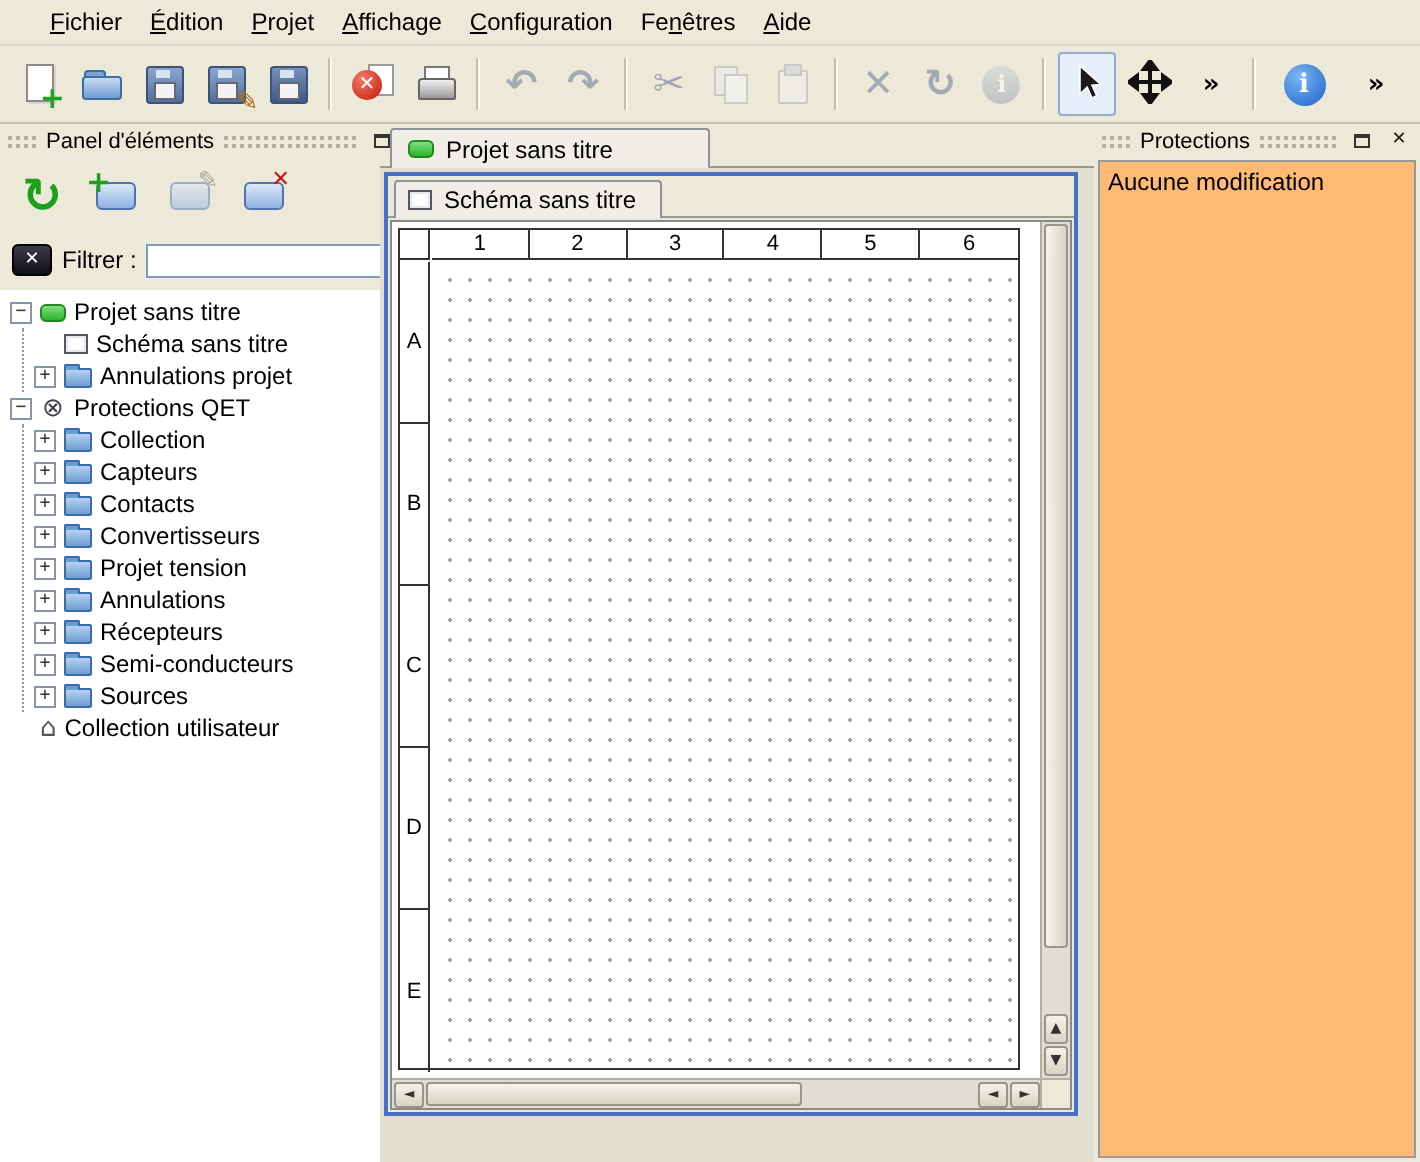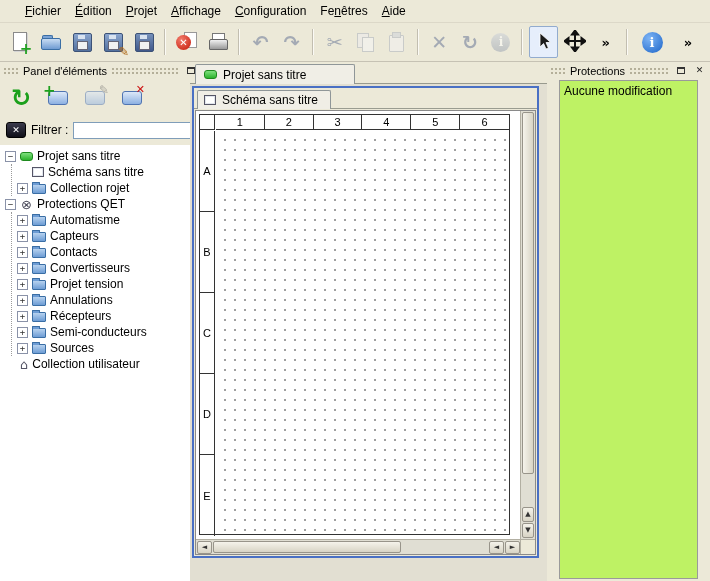--- a/index.html
+++ b/index.html
@@ -165,21 +165,21 @@
           border:1px solid #98948a; border-radius:2px; padding:0; }
   .hscroll { position:absolute; left:0; right:15px; bottom:0; height:15px; background:#e0ded3;
              border-top:1px solid #b2afa2; display:flex; align-items:center; }
   .sbtn.h { width:15px; height:13px; margin:0 0 0 1px; flex:0 0 auto; }
   .hthumb { width:58%; height:12px; margin:0 1px; background:linear-gradient(#f5f3eb,#d8d4c5);
             border:1px solid #98948a; border-radius:2px; flex:0 0 auto; }
   .hspacer { flex:1; }
   .scorner { position:absolute; right:0; bottom:0; width:15px; height:15px; background:#ece9d8;
              border-left:1px solid #b2afa2; border-top:1px solid #b2afa2; }
 
-  .undo-list { flex:1; margin:1px 12px 2px; background:#bef264; border:1px solid #9a9a9a;
+  .undo-list { flex:1; margin:1px 2px 2px; background:#fdba74; border:1px solid #9a9a9a;
                padding:3px 4px; }
 </style>
 </head>
 <body>
 
 <div class="menubar">
   <span class="mitem"><u>F</u>ichier</span>
   <span class="mitem"><u>É</u>dition</span>
   <span class="mitem"><u>P</u>rojet</span>
   <span class="mitem"><u>A</u>ffichage</span>
@@ -321,33 +321,33 @@
     </div>
     <div class="tgroup">
       <div class="trow">
         <span class="tsp"></span>
         <span class="ti ti-schema"></span>
         <span class="tl">Schéma sans titre</span>
       </div>
       <div class="trow">
         <span class="tw">+</span>
         <span class="ti ti-folder"></span>
-        <span class="tl">Collection rojet</span>
+        <span class="tl">Annulations projet</span>
       </div>
     </div>
     <div class="trow">
       <span class="tw">−</span>
       <span class="ti ti-qet g">⊗</span>
       <span class="tl">Protections QET</span>
     </div>
     <div class="tgroup">
       <div class="trow">
         <span class="tw">+</span>
         <span class="ti ti-folder"></span>
-        <span class="tl">Automatisme</span>
+        <span class="tl">Collection</span>
       </div>
       <div class="trow">
         <span class="tw">+</span>
         <span class="ti ti-folder"></span>
         <span class="tl">Capteurs</span>
       </div>
       <div class="trow">
         <span class="tw">+</span>
         <span class="ti ti-folder"></span>
         <span class="tl">Contacts</span>

